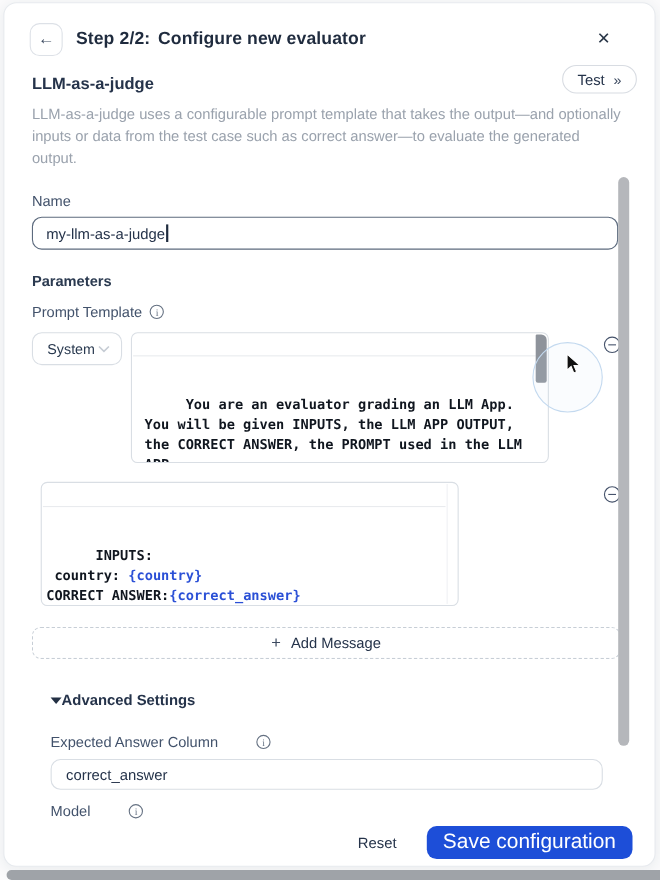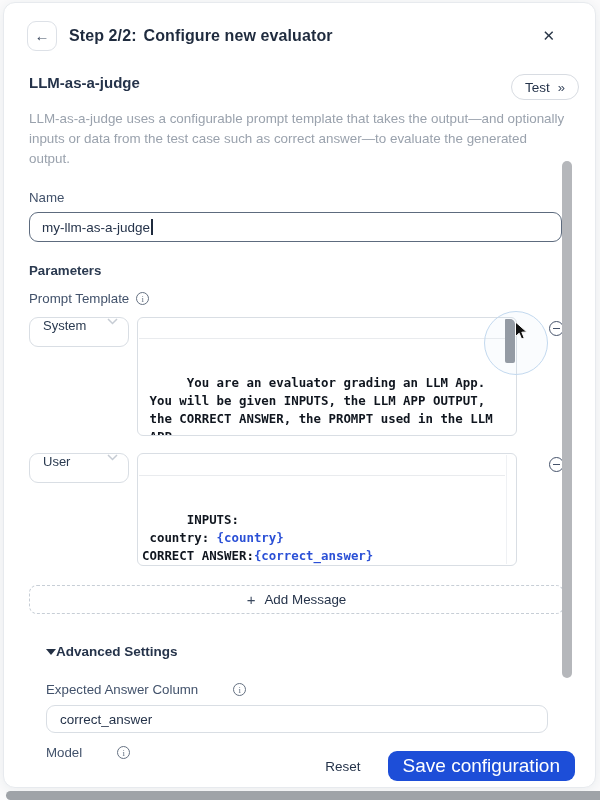--- a/index.html
+++ b/index.html
@@ -30,21 +30,21 @@
     font-size:15px; color:#3c4a60; cursor:pointer; flex:none;
   }
   .hdr-title { margin-left:12px; font-size:16px; font-weight:700; color:#1f2b3e; letter-spacing:.1px; }
   .hdr-title .t2 { margin-left:7px; }
   .close-btn {
     margin-left:auto; margin-right:12px; font-size:15px; color:#2a3748;
     cursor:pointer; padding:4px; line-height:1;
   }
   
   .modal-body { padding:0 35px 0 25px; position:relative; }
-  .heading-row { display:flex; align-items:flex-start; justify-content:space-between; margin-top:21px; }
+  .heading-row { display:flex; align-items:flex-end; justify-content:space-between; margin-top:6px; }
   .eval-heading { font-size:15px; font-weight:700; color:#25334a; }
   .test-btn {
     display:flex; align-items:center; gap:8px;
     border:1px solid #d8dce2; border-radius:15px; background:#fff;
     height:26px; padding:0 13px; font-size:13.5px; color:#25334a;
     cursor:pointer; margin-right:-19px;
   }
   .test-btn .chev { font-size:13px; color:#3c4a60; }
   .description {
     margin-top:9px; font-size:13.4px; line-height:20px; color:#9aa2ad;
@@ -62,22 +62,22 @@
     margin-top:7px; height:30px; width:533px;
     border:1.2px solid #5d6b7e; border-radius:9px;
     padding:0 12px; font-size:13.5px; color:#25334a;
     display:flex; align-items:center; background:#fff;
     font-family:"Liberation Sans", sans-serif;
   }
   .caret { display:inline-block; width:1.5px; height:16px; background:#1f2b3e; margin-left:1px; }
   
   .msg-row { display:flex; align-items:flex-start; margin-top:11px; width:535px; }
   .role-select {
-    width:100px; height:30px; border:1px solid #d9dee4; border-radius:9px;
-    display:flex; justify-content:space-between;
+    width:82px; height:30px; border:1px solid #d9dee4; border-radius:9px;
+    display:flex; align-items:center; justify-content:space-between;
     padding:0 10px 0 13px; font-size:13px; color:#2a3a50; background:#fff;
     cursor:pointer; flex:none;
   }
   .msg-box {
     margin-left:8px; width:380px; position:relative;
     border:1px solid #d9dee4; border-radius:6px; background:#fff;
     font-family:"DejaVu Sans Mono", monospace;
     font-size:12.4px; line-height:18px; color:#10161f;
     padding:2px 6px 0 4px; overflow:hidden;
     white-space:pre; cursor:text;font-weight:bold;
@@ -204,26 +204,20 @@
  You will be given INPUTS, the LLM APP OUTPUT,
  the CORRECT ANSWER, the PROMPT used in the LLM
  APP.
  Here is the grade criteria to follow:
 :- Ensure that the LLM APP OUTPUT has the same
 meaning as the CORRECT ANSWER</span></div>
       <div class="remove-btn" title=""></div>
     </div>
 
     <div class="msg-row" style="margin-top:17px;">
-      <div class="role-select">
-        <span>User</span>
-        <svg width="11" height="7" viewBox="0 0 11 7">
-            <polyline points="1,1 5.5,5.5 10,1" fill="none" stroke="#c6ccd4" stroke-width="1.5"></polyline>
-          </svg>
-      </div>
       <div class="msg-box usr">
         <span class="first-line-sep"></span>
         <span class="track-line"></span>
       <span>INPUTS:
  country: </span><span class="tok-var">{country}</span><span>
 CORRECT ANSWER:</span><span class="tok-var">{correct_answer}</span></div>
       <div class="remove-btn"></div>
     </div>
 
     <button class="add-msg-btn">

